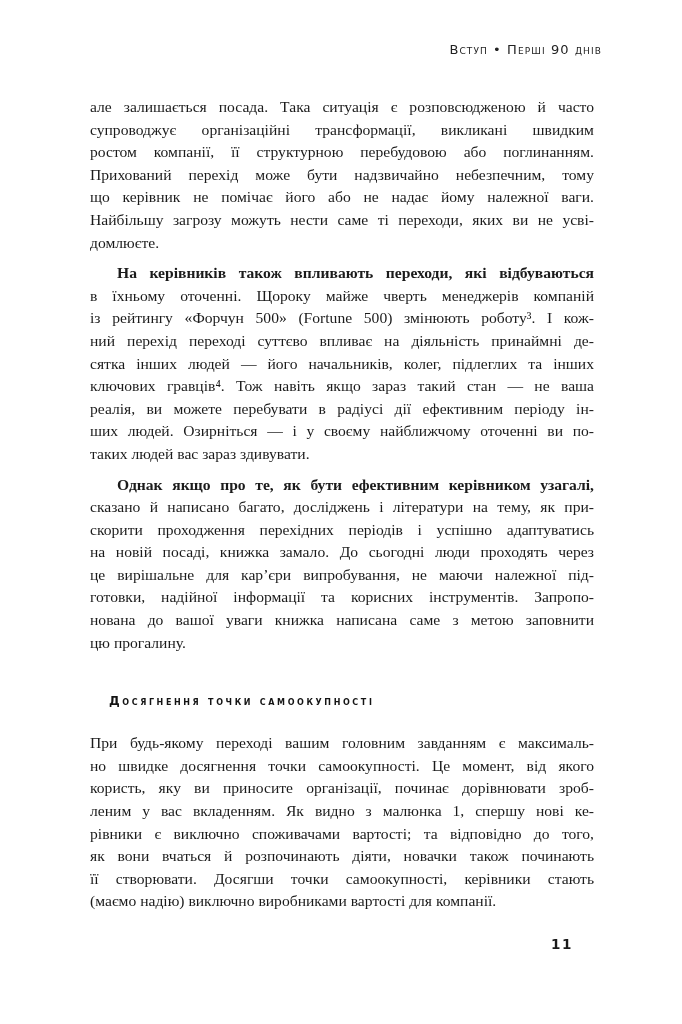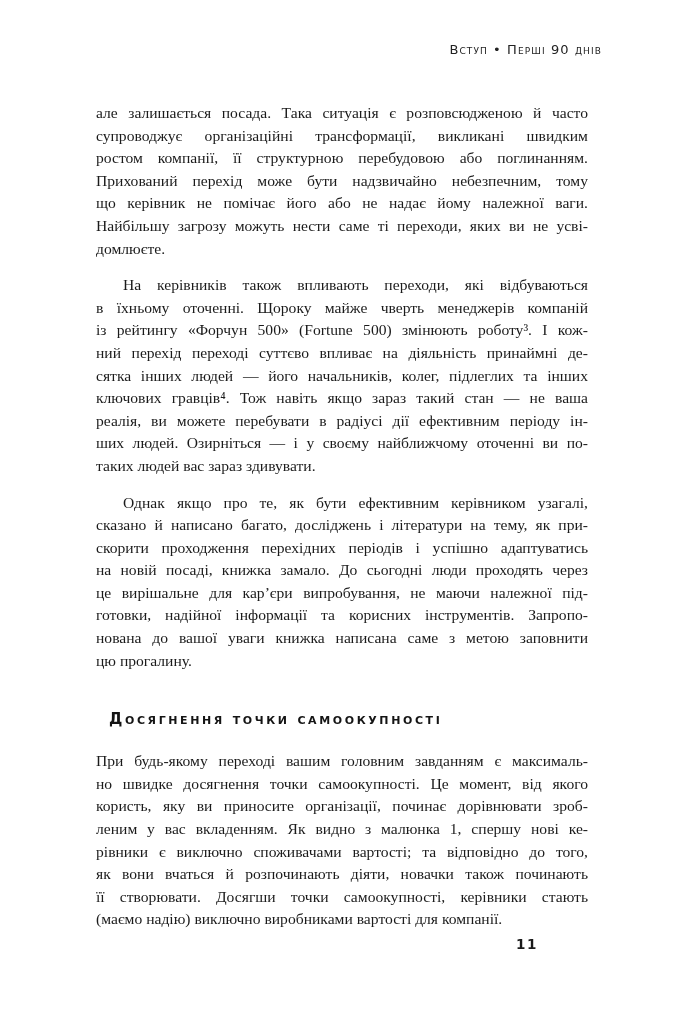--- a/index.html
+++ b/index.html
@@ -31,48 +31,49 @@
     white-space: nowrap;
   }
   .body-text {
     position: absolute;
     top: 88px;
     left: 82px;
     width: 520px;
     font-size: 15.6px;
     line-height: 22.6px;
   }
-  .para { margin: 14px; padding: 0; }
+  .para { margin: 8px; padding: 0; }
   .line {
     text-align: justify;
     text-align-last: justify;
     white-space: normal;
   }
   .line.last {
     text-align-last: left;
   }
   .line.first-indent {
     text-indent: 27px;
+    font-weight: bold;
   }
   .section-heading {
     margin: 37px 0 21px 0;
     padding-left: 27px;
     font-family: "DejaVu Sans", "Liberation Sans", sans-serif;
     font-variant: small-caps;
     font-weight: bold;
-    font-size: 15px;
+    font-size: 12px;
     line-height: 20px;
     letter-spacing: 2.6px;
     color: #141414;
     white-space: nowrap;
   }
   .page-number {
     position: absolute;
     top: 936px;
-    left: 516px;
+    left: 551px;
     font-family: "DejaVu Sans", "Liberation Sans", sans-serif;
     font-weight: bold;
     font-size: 13.5px;
     letter-spacing: 1.5px;
     color: #1a1a1a;
   }
 </style>
 </head>
 <body>
 

